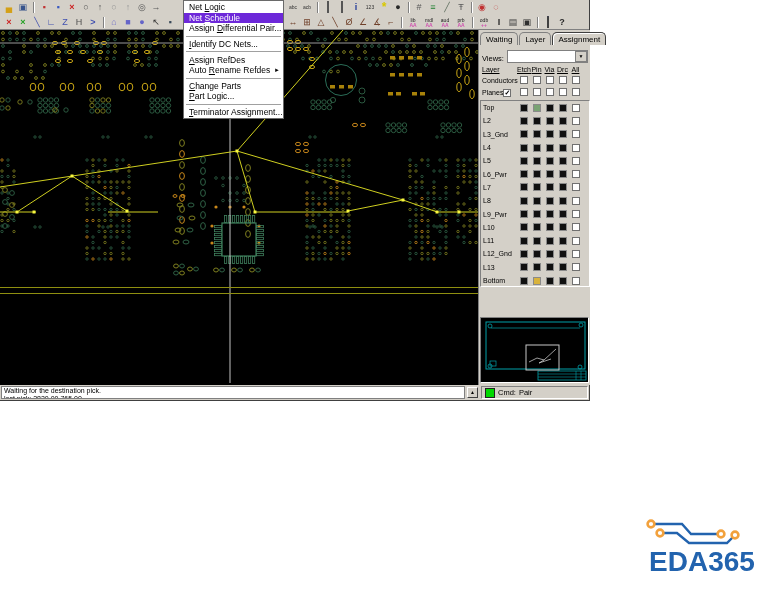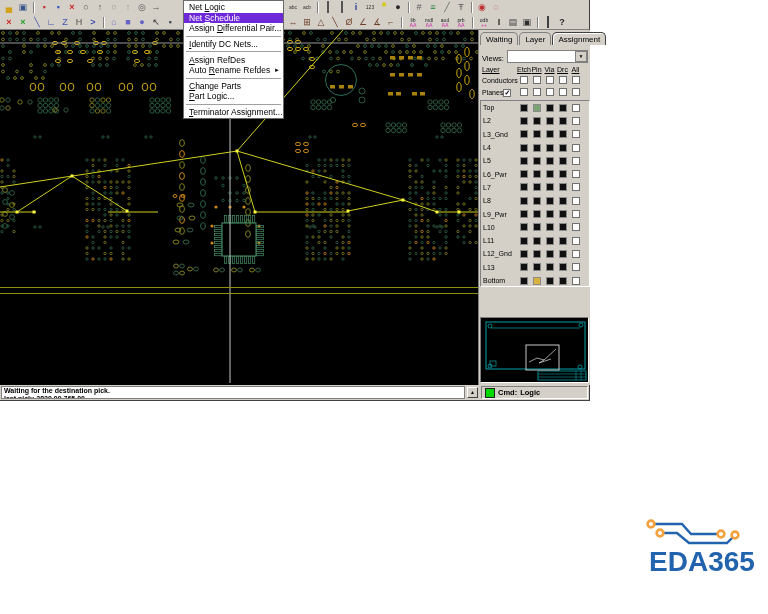--- a/index.html
+++ b/index.html
@@ -57,21 +57,21 @@
   
   .menu-popup{position:absolute;left:183px;top:0;width:101px;background:#fff;
       border:1px solid #6a6a6a;box-sizing:border-box;padding:1px 0;z-index:50;}
   .menu-item{font-size:8.5px;line-height:8px;padding:1.3px 12px 1.3px 5px;color:#000;
       position:relative;white-space:nowrap;}
   .menu-item.hl{background:#6d28d9;color:#fff;}
   .menu-item .sub{position:absolute;right:3px;top:1px;font-size:6px;}
   .menu-sep{height:1px;background:#a0a0a0;margin:2px 2px;}
   .menu-item u{text-underline-offset:1px;}
   
-  .statusbar{position:absolute;left:0;top:385px;width:589px;height:15px;background:#d4d0c8;font-weight:bold;}
+  .statusbar{position:absolute;left:0;top:385px;width:589px;height:15px;background:#d4d0c8;}
   .status-msg{position:absolute;left:1px;top:1px;width:464px;height:13px;background:#fff;
       border:1px solid #808080;box-sizing:border-box;overflow:hidden;font-size:7px;
       line-height:7.5px;padding-left:2px;color:#000;}
   .status-up{position:absolute;left:467px;top:2px;width:11px;height:11px;background:#d4d0c8;
       border:1px solid;border-color:#fff #404040 #404040 #fff;font-size:5px;line-height:9px;
       text-align:center;box-sizing:border-box;}
   .status-cmd{position:absolute;left:481px;top:1px;width:107px;height:13px;background:#d4d0c8;
       border:1px solid;border-color:#808080 #fff #fff #808080;box-sizing:border-box;
       display:flex;align-items:center;font-size:7.5px;gap:3px;padding-left:3px;}
   .cmd-swatch{width:8px;height:8px;border:1px solid #222;flex:0 0 auto;}
@@ -1409,21 +1409,21 @@
 
   <div class="statusbar">
     <div class="status-msg">
       <div>Waiting for the destination pick.</div>
       <div>last pick:  3820.00  765.00</div>
     </div>
     <div class="status-up">▲</div>
     <div class="status-cmd">
       <span class="cmd-swatch" style="background: rgb(0, 216, 0);"></span>
       <span>Cmd:</span>
-      <span>Logic</span>
+      <span>Pair</span>
     </div>
   </div>
 </div>
 
 <div class="logo">
   <svg width="130" height="72" viewBox="0 0 130 72">
     <path d="M15,13 H46 L55,23 H85" fill="none" stroke-width="2.4" stroke="#2263ae"></path>
     <path d="M24,22 H41 L53,32 H91 L99,24" fill="none" stroke-width="2.4" stroke="#2263ae"></path>
     <circle cx="15" cy="13" r="3.4" fill="#fff" stroke-width="2.6" stroke="#f2a13c"></circle>
     <circle cx="24" cy="22" r="3.4" fill="#fff" stroke-width="2.6" stroke="#f2a13c"></circle>

